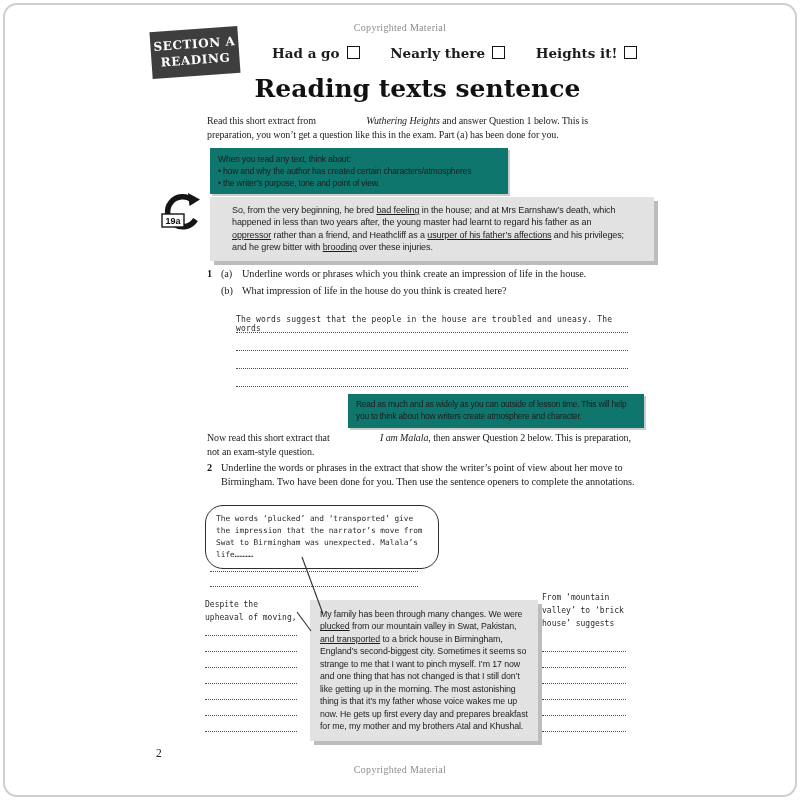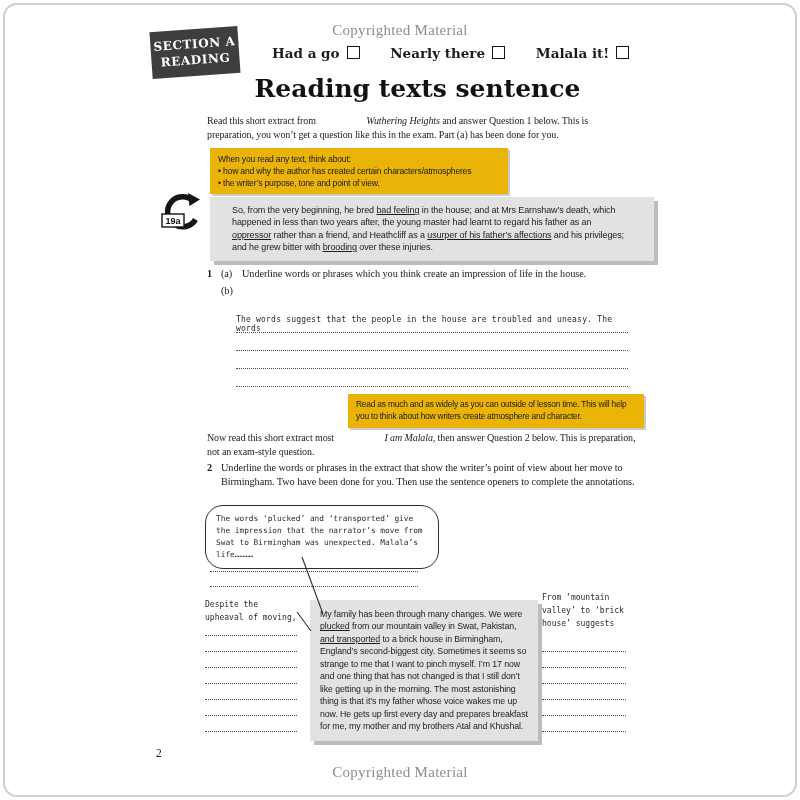--- a/index.html
+++ b/index.html
@@ -2,40 +2,40 @@
 <html><head>
 <meta charset="utf-8">
 <style>
   html,body{margin:0;padding:0;}
   body{
     width:800px;height:800px;position:relative;background:#ffffff;
     font-family:"Liberation Serif", serif;color:#1c1c1c;overflow:hidden;
   }
   .frame{position:absolute;inset:3px;border:2px solid #cfcfcf;border-radius:14px;pointer-events:none;}
   .copyright{position:absolute;left:0;right:0;text-align:center;color:#8d8d8d;
-    font-size:15px;letter-spacing:.3px;font-family:"Liberation Serif",serif;}
+    font-size:10px;letter-spacing:.3px;font-family:"Liberation Serif",serif;}
   
   .badge{position:absolute;left:151px;top:29px;width:88px;padding:7px 0 8px;
     background:#3e3e3e;color:#fff;text-align:center;font-weight:bold;
     font-family:"DejaVu Serif",serif;font-size:12px;line-height:1.35;
     letter-spacing:.6px;transform:rotate(-4deg);}
   
   .checks{position:absolute;left:272px;top:45px;font-family:"DejaVu Serif",serif;
     font-weight:bold;font-size:13.5px;white-space:nowrap;}
   .check{margin-right:26px;}
   .chkbox{display:inline-block;width:11px;height:11px;border:1.5px solid #141414;
     margin-left:7px;vertical-align:-1px;background:#fff;}
   .title{position:absolute;left:205px;top:74px;width:425px;margin:0;text-align:center;
     font-family:"DejaVu Serif",serif;font-weight:bold;font-size:25px;color:#111;}
   .intro{position:absolute;font-size:10px;line-height:1.35;margin:0;letter-spacing:-.1px;}
   .i1{left:207px;top:114px;width:430px;}
   .i2{left:207px;top:431px;width:430px;}
   
   .graybox{position:absolute;}
-  .hintbox{background:#eab308;box-shadow:2px 2px 0 #cccccc;
+  .hintbox{background:#0f766e;box-shadow:2px 2px 0 #cccccc;
     font-family:"Liberation Sans",sans-serif;font-size:8.6px;line-height:1.4;
     letter-spacing:-.2px;padding:5px 8px;}
   .think{left:210px;top:148px;width:282px;}
   .hint2{left:348px;top:394px;width:280px;font-size:8.4px;}
   .extract{background:#e2e2e2;box-shadow:4px 4px 0 #bcbcbc;
     font-family:"Liberation Sans",sans-serif;letter-spacing:-.1px;}
   .e1{left:210px;top:197px;width:400px;padding:7px 22px;font-size:9px;line-height:1.38;}
   .e2{left:310px;top:600px;width:208px;padding:8px 10px;font-size:8.8px;line-height:1.42;}
   .useg{text-decoration:underline;text-underline-offset:1px;}
   .iseg{font-style:italic;margin-left:48px;}
@@ -66,21 +66,21 @@
 <div class="copyright" style="top:22px">Copyrighted Material</div>
 
 <div class="badge">
   <div>SECTION A</div>
   <div>READING</div>
 </div>
 
 <div class="checks">
   <span class="check"><span>Had a go</span><span class="chkbox"></span></span>
   <span class="check"><span>Nearly there</span><span class="chkbox"></span></span>
-  <span class="check"><span>Malala it!</span><span class="chkbox"></span></span>
+  <span class="check"><span>Heights it!</span><span class="chkbox"></span></span>
 </div>
 
 <h1 class="title">Reading texts sentence</h1>
 
 <p class="intro i1"><span>Read this short extract from </span><span class="iseg">Wuthering Heights</span><span> and answer Question 1 below. This is preparation, you won’t get a question like this in the exam. Part (a) has been done for you.</span></p>
 
 <div class="graybox hintbox think">
   <div>When you read any text, think about:</div>
   <div>•  how and why the author has created certain characters/atmospheres</div>
   <div>•  the writer’s purpose, tone and point of view.</div>
@@ -97,32 +97,33 @@
 
 <div class="graybox extract e1"><span>So, from the very beginning, he bred </span><span class="useg">bad feeling</span><span> in the house; and at Mrs Earnshaw’s death, which happened in less than two years after, the young master had learnt to regard his father as an </span><span class="useg">oppressor</span><span> rather than a friend, and Heathcliff as a </span><span class="useg">usurper of his father’s affections</span><span> and his privileges; and he grew bitter with </span><span class="useg">brooding</span><span> over these injuries.</span></div>
 
 <div class="qline" style="left:207px;top:267px;width:442px">
   <span class="qnum">1</span>
   <span class="qsub">(a)</span>
   <span>Underline words or phrases which you think create an impression of life in the house.</span>
 </div>
 <div class="qline" style="left:221px;top:284px;width:428px">
   <span class="qsub">(b)</span>
+  <span>What impression of life in the house do you think is created here?</span>
 </div>
 
 <div class="hand answer1">The words suggest that the people in the house are troubled and uneasy. The words</div>
 
 <div class="dotline" style="left:236px;top:331px;width:392px"></div>
 <div class="dotline" style="left:236px;top:349px;width:392px"></div>
 <div class="dotline" style="left:236px;top:367px;width:392px"></div>
 <div class="dotline" style="left:236px;top:385px;width:392px"></div>
 
 <div class="graybox hintbox hint2">Read as much and as widely as you can outside of lesson time. This will help you to think about how writers create atmosphere and character.</div>
 
-<p class="intro i2"><span>Now read this short extract most </span><span class="iseg">I am Malala</span><span>, then answer Question 2 below. This is preparation, not an exam-style question.</span></p>
+<p class="intro i2"><span>Now read this short extract that </span><span class="iseg">I am Malala</span><span>, then answer Question 2 below. This is preparation, not an exam-style question.</span></p>
 
 <div class="qline" style="left:207px;top:461px;width:430px">
   <span class="qnum">2</span>
   <span>Underline the words or phrases in the extract that show the writer’s point of view about her move to Birmingham. Two have been done for you. Then use the sentence openers to complete the annotations.</span>
 </div>
 
 <div class="bubble hand">The words ‘plucked’ and ‘transported’ give the impression that the narrator’s move from Swat to Birmingham was unexpected. Malala’s life…………</div>
 <div class="dotline" style="left:210px;top:570px;width:208px"></div>
 <div class="dotline" style="left:210px;top:585px;width:208px"></div>
 

